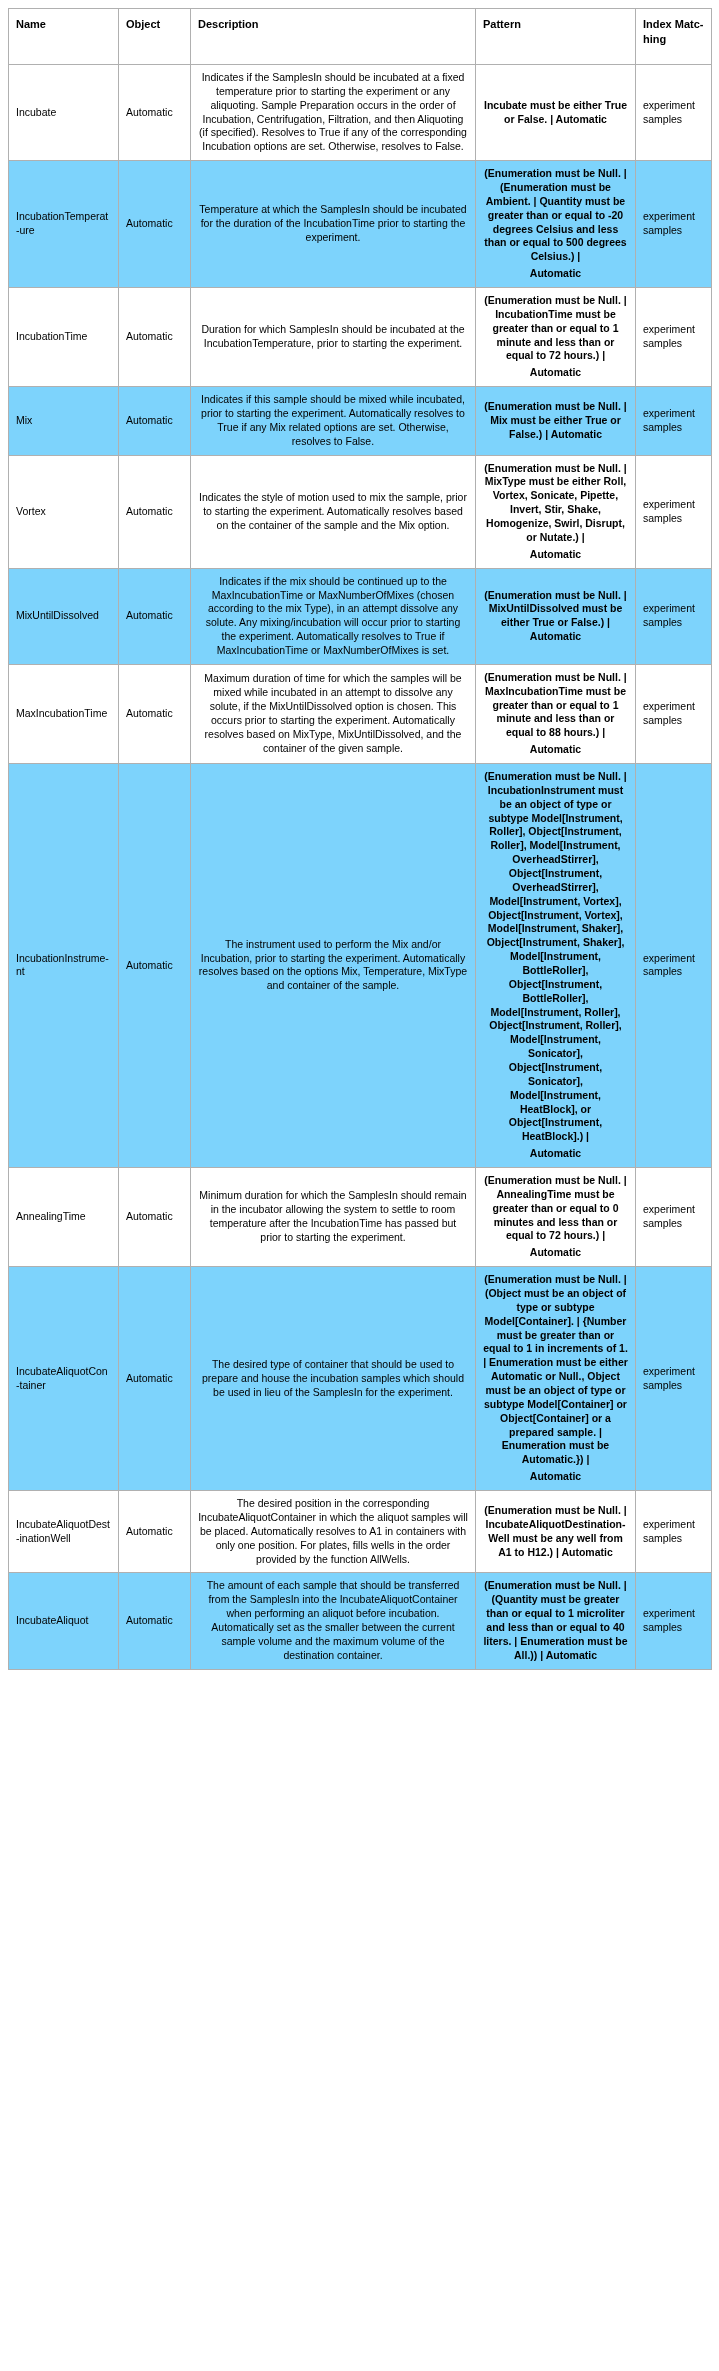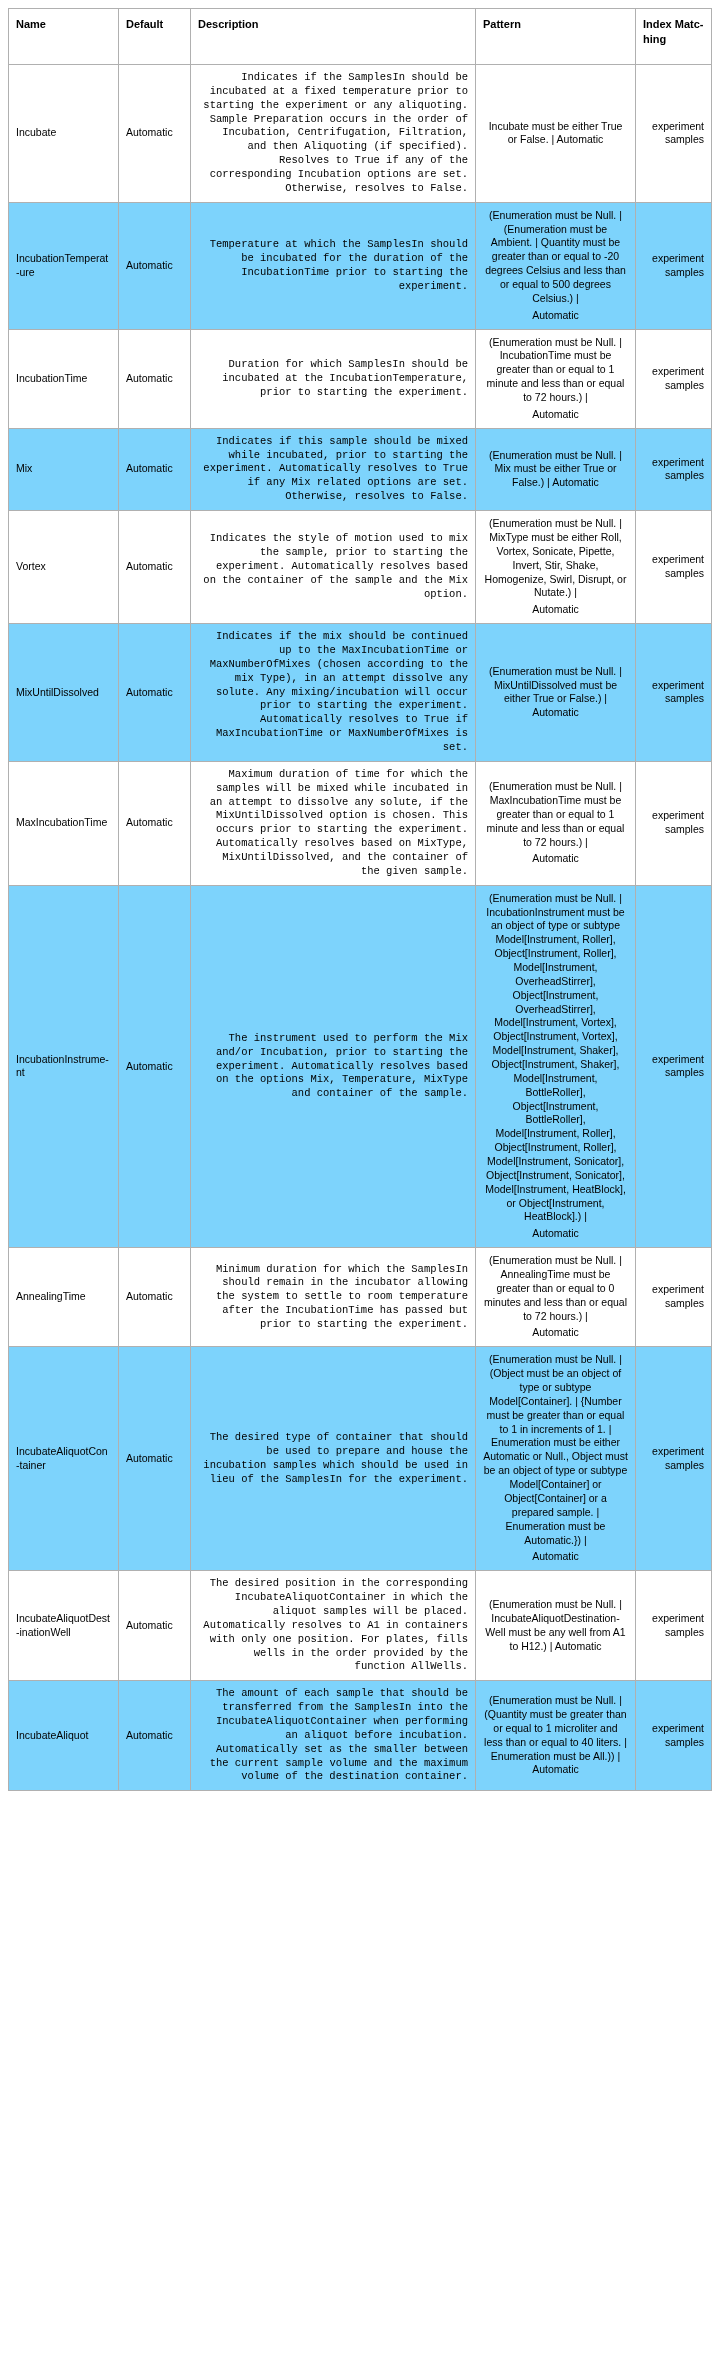--- a/index.html
+++ b/index.html
@@ -53,51 +53,51 @@
   td.name-cell {
     text-align: left;
     word-break: break-word;
     hyphens: auto;
     margin-top: 24px;
   }
   td.default-cell {
     text-align: left;
   }
   td.desc-cell {
-    text-align: right;
-    font-family: Liberation Mono, monospace;
+    text-align: center;
   }
   td.pattern-cell {
     text-align: center;
     font-size: 10px;
     line-height: 1.36;
+    font-weight: bold;
   }
   td.index-cell {
-    text-align: right;
+    text-align: left;
     font-size: 10.5px;
   }
   .pattern-body { display: block; }
   .pattern-auto { display: block; margin-top: 3px; }
 </style>
 </head>
 <body>
 
 <div class="page">
   <table class="options-table">
     <colgroup>
       <col class="c-name">
       <col class="c-default">
       <col class="c-desc">
       <col class="c-pattern">
       <col class="c-index">
     </colgroup>
     <thead>
       <tr>
         <th>Name</th>
-        <th>Default</th>
+        <th>Object</th>
         <th>Description</th>
         <th>Pattern</th>
         <th>Index Matc-hing</th>
       </tr>
     </thead>
     <tbody id="table-body">
         <tr class="plain">
           <td class="name-cell">Incubate</td>
           <td class="default-cell">Automatic</td>
           <td class="desc-cell">Indicates if the SamplesIn should be incubated at a fixed temperature prior to starting the experiment or any aliquoting. Sample Preparation occurs in the order of Incubation, Centrifugation, Filtration, and then Aliquoting (if specified).  Resolves to True if any of the corresponding Incubation options are set. Otherwise, resolves to False.</td>
@@ -152,21 +152,21 @@
           <td class="pattern-cell">
             <span class="pattern-body">(Enumeration must be Null. | MixUntilDissolved must be either True or False.) | Automatic</span>
           </td>
           <td class="index-cell">experiment samples</td>
         </tr>
         <tr class="plain">
           <td class="name-cell">MaxIncubationTime</td>
           <td class="default-cell">Automatic</td>
           <td class="desc-cell">Maximum duration of time for which the samples will be mixed while incubated in an attempt to dissolve any solute, if the MixUntilDissolved option is chosen. This occurs prior to starting the experiment.  Automatically resolves based on MixType, MixUntilDissolved, and the container of the given sample.</td>
           <td class="pattern-cell">
-            <span class="pattern-body">(Enumeration must be Null. | MaxIncubationTime must be greater than or equal to 1 minute and less than or equal to 72 hours.) | </span>
+            <span class="pattern-body">(Enumeration must be Null. | MaxIncubationTime must be greater than or equal to 1 minute and less than or equal to 88 hours.) | </span>
             <span class="pattern-auto">Automatic</span>
           </td>
           <td class="index-cell">experiment samples</td>
         </tr>
         <tr class="shaded">
           <td class="name-cell">IncubationInstrume-nt</td>
           <td class="default-cell">Automatic</td>
           <td class="desc-cell">The instrument used to perform the Mix and/or Incubation, prior to starting the experiment.  Automatically resolves based on the options Mix, Temperature, MixType and container of the sample.</td>
           <td class="pattern-cell">
             <span class="pattern-body">(Enumeration must be Null. | IncubationInstrument must be an object of type or subtype Model[Instrument, Roller], Object[Instrument, Roller], Model[Instrument, OverheadStirrer], Object[Instrument, OverheadStirrer], Model[Instrument, Vortex], Object[Instrument, Vortex], Model[Instrument, Shaker], Object[Instrument, Shaker], Model[Instrument, BottleRoller], Object[Instrument, BottleRoller], Model[Instrument, Roller], Object[Instrument, Roller], Model[Instrument, Sonicator], Object[Instrument, Sonicator], Model[Instrument, HeatBlock], or Object[Instrument, HeatBlock].) | </span>

